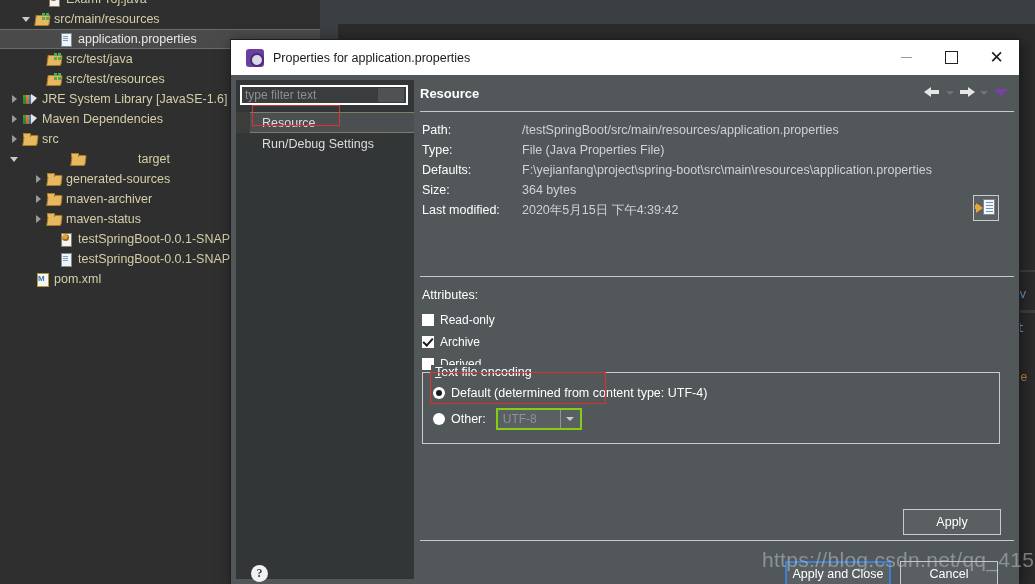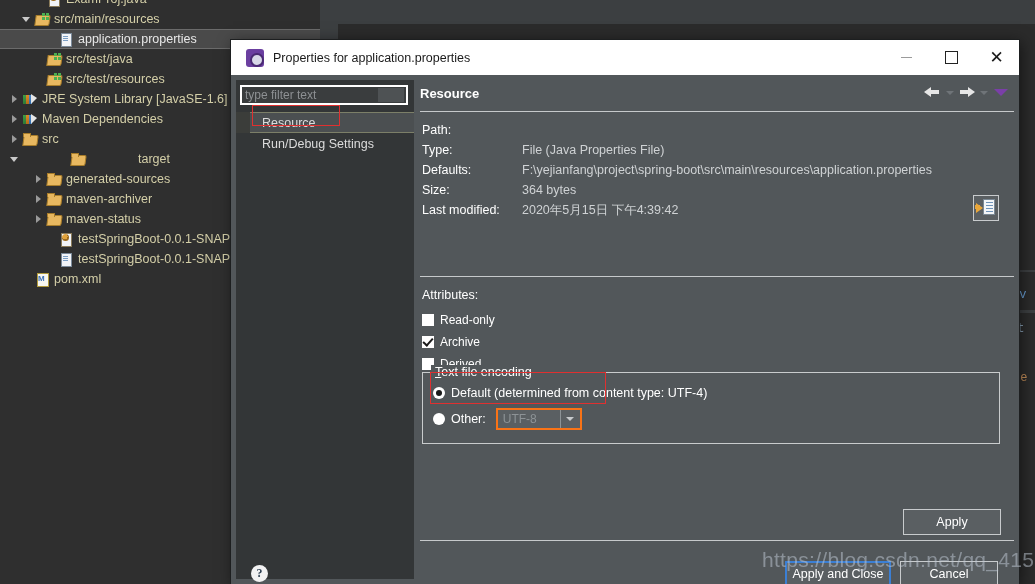--- a/index.html
+++ b/index.html
@@ -353,21 +353,21 @@
   .radio.sel::after {
     content: ""; position: absolute; left: 3px; top: 3px; width: 6px; height: 6px;
     border-radius: 50%; background: #1a1a1a;
   }
   .radio.filled { background: #ffffff; }
   .radio.filled::after {
     content: ""; position: absolute; inset: 1px; border-radius: 50%; background: #ffffff;
   }
   .combo {
     width: 86px; height: 22px; background: #5a5f62;
-    border: 2px solid #f97316; display: flex; align-items: center;
+    border: 2px solid #84cc16; display: flex; align-items: center;
     position: relative; margin-left: 10px;
   }
   .combo .val { font-size: 12px; color: #8d9396; padding-left: 5px; }
   .combo .cbtn {
     position: absolute; right: 0; top: 0; bottom: 0; width: 20px;
     background: #5a5f62; border-left: 1px solid #8d9396;
     display: flex; align-items: center; justify-content: center;
   }
   .combo .cbtn::after {
     content: ""; width: 0; height: 0;
@@ -541,20 +541,21 @@
             <div class="navi arrow-right"></div>
             <div class="navi caret-sm"></div>
             <div class="navi caret-purple"></div>
           </div>
         </div>
         <div class="hr" style="top:31px"></div>
 
         <div class="info-table" id="info-table">
             <div class="info-row">
               <span class="info-k">Path:</span>
+              <span class="info-v">/testSpringBoot/src/main/resources/application.properties</span>
             </div>
             <div class="info-row">
               <span class="info-k">Type:</span>
               <span class="info-v">File  (Java Properties File)</span>
             </div>
             <div class="info-row">
               <span class="info-k">Defaults:</span>
               <span class="info-v">F:\yejianfang\project\spring-boot\src\main\resources\application.properties</span>
             </div>
             <div class="info-row">

